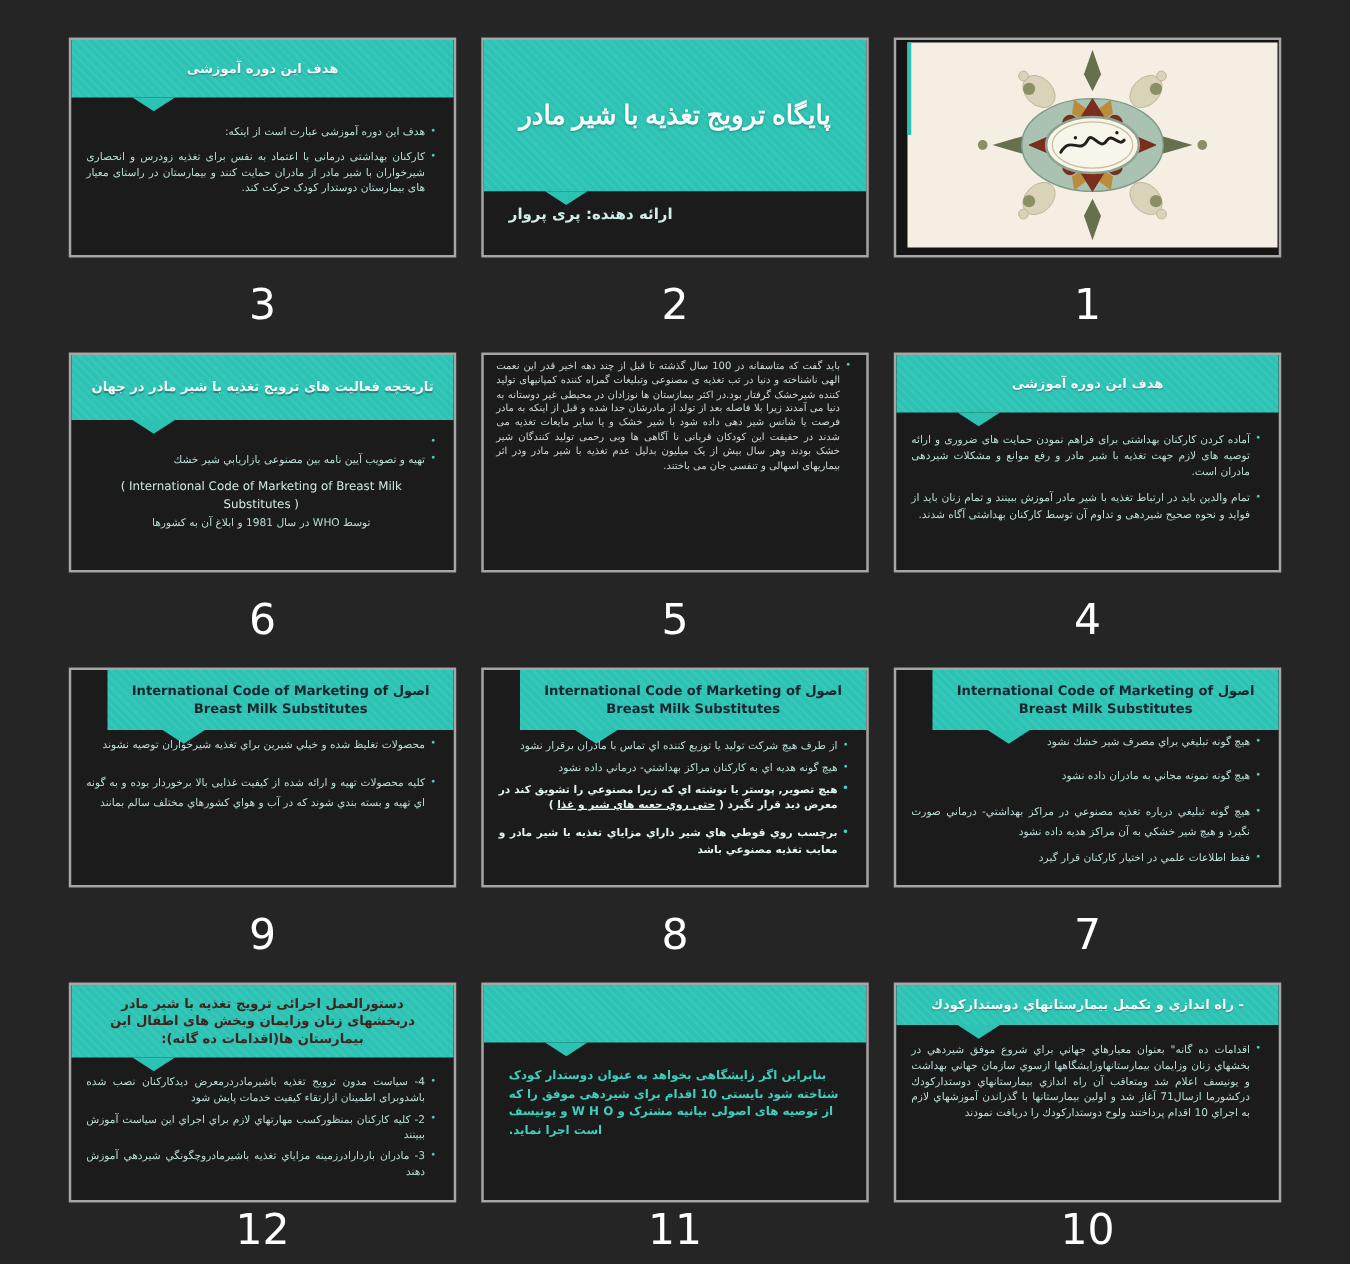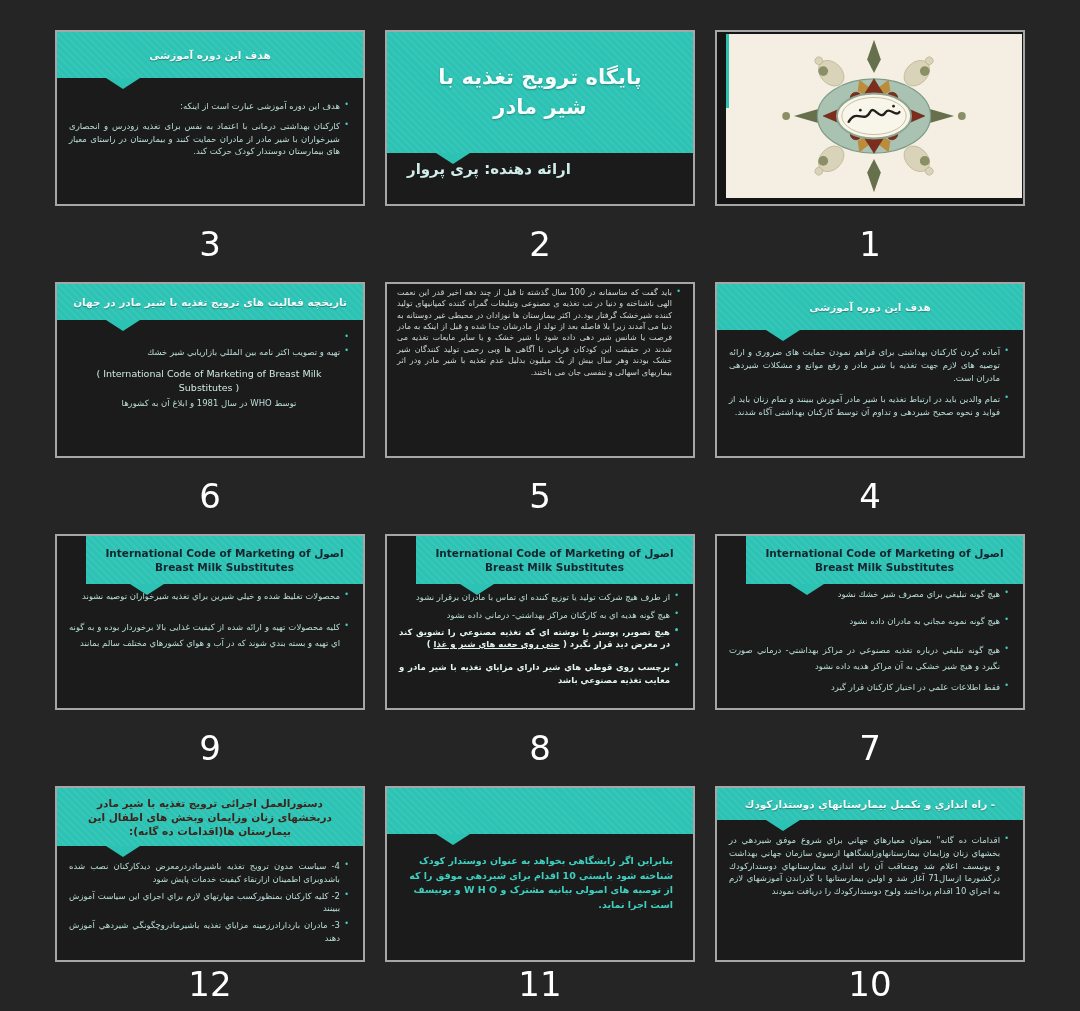--- a/index.html
+++ b/index.html
@@ -56,35 +56,35 @@
   .u{text-decoration:underline;}
   .latin-line{direction:ltr;text-align:center;color:#cfe9e4;font-size:9.5px;margin-top:8px;}
   .center-line{text-align:center;margin-top:2px;}
   .dense{font-size:8px;line-height:1.42;padding:3px 12px 0 10px;color:#ccd9d6;}
   
   .t-top{
     position:relative;height:121px;background:#2cc3b4;
     background-image:repeating-linear-gradient(45deg,rgba(255,255,255,.05) 0 2px,rgba(0,0,0,0) 2px 5px);
     display:flex;align-items:center;justify-content:center;text-align:center;
     color:#f6fdfc;font-weight:bold;font-size:21px;line-height:1.4;
-    padding:0 28px;box-sizing:border-box;text-shadow:0 1px 2px rgba(0,0,0,.3);
+    padding:0 28px;box-sizing:border-box;text-shadow:0 1px 2px rgba(0,0,0,.3);font-family:Liberation Serif, serif;
   }
   .t-top::after{
     content:"";position:absolute;top:100%;left:16%;
     border-left:17px solid transparent;border-right:17px solid transparent;
     border-top:11px solid #2cc3b4;
   }
   .presenter{
     position:absolute;left:20px;bottom:26px;direction:rtl;
-    color:#cfeeea;font-size:15px;font-weight:bold;
+    color:#cfeeea;font-size:12px;font-weight:bold;
   }
   
   .statement{
     padding:20px 20px 0 20px;color:#3ecfbf;font-weight:bold;
-    font-size:9.5px;line-height:1.55;text-align:right;
+    font-size:9.5px;line-height:1.55;text-align:left;
   }
   
   .s-image{background:#151515;}
   .cream{position:absolute;top:2px;left:9px;right:1px;bottom:6px;background:#f4efe2;}
   .teal-sliver{position:absolute;left:9px;top:2px;width:3px;height:74px;background:#2cc3b4;}
   .cream svg{display:block;width:100%;height:100%;}
 </style>
 </head>
 <body>
 
@@ -212,26 +212,26 @@
             <circle cx="136" cy="78" r="1.4" fill="#23201c"></circle>
         </svg>
       </div>
       <div class="teal-sliver"></div>
     </div>
     <div class="num">1</div>
   </div>
 
   <div class="cell">
     <div class="slide">
-      <div class="hd" style="height:36px">
+      <div class="hd" style="height:52px">
         <span class="t1">تاریخچه فعالیت های ترویج تغذیه با شیر مادر در جهان</span>
       </div>
       <div class="bd" style="padding-top:10px">
         <div class="bullet loose"><span class="dot">•</span></div>
-        <div class="bullet" style="margin-top:16px"><span class="dot">•</span><span>تهیه و تصویب اکثر نامه بین المللي بازاریابي شیر خشك</span></div>
+        <div class="bullet" style="margin-top:16px"><span class="dot">•</span><span>تهیه و تصویب آیین نامه بین مصنوعی بازاریابي شیر خشك</span></div>
         <div class="latin-line">( International Code of Marketing of Breast Milk Substitutes )</div>
         <div class="center-line">توسط WHO در سال 1981 و ابلاغ آن به کشورها</div>
       </div>
     </div>
     <div class="num">6</div>
   </div>
 
   <div class="cell">
     <div class="slide">
       <div class="bd dense">
@@ -270,21 +270,21 @@
 
   <div class="cell">
     <div class="slide">
       <div class="hd dark" style="height:48px">
         <span class="t1">اصول International Code of Marketing of</span>
         <span class="t2">Breast Milk Substitutes</span>
       </div>
       <div class="bd" style="padding-top:7px">
         <div class="bullet" style="margin-bottom:5px"><span class="dot">•</span><span>از طرف هیچ شرکت تولید یا توزیع کننده اي تماس با مادران برقرار نشود</span></div>
         <div class="bullet" style="margin-bottom:4px"><span class="dot">•</span><span>هیچ گونه هدیه اي به کارکنان مراکز بهداشتي- درماني داده نشود</span></div>
-        <div class="bullet bold"><span class="dot">•</span><span>هیچ تصویر, پوستر یا نوشته اي که تغذیه مصنوعي را تشویق کند در معرض دید قرار نگیرد ( </span><span class="u">حتي روي جعبه هاي شیر و غذا</span><span> )</span></div>
+        <div class="bullet bold"><span class="dot">•</span><span>هیچ تصویر, پوستر یا نوشته اي که زیرا مصنوعي را تشویق کند در معرض دید قرار نگیرد ( </span><span class="u">حتي روي جعبه هاي شیر و غذا</span><span> )</span></div>
         <div class="bullet bold" style="margin-top:10px"><span class="dot">•</span><span>برچسب روي قوطي هاي شیر داراي مزایاي تغذیه با شیر مادر و معایب تغذیه مصنوعي باشد</span></div>
       </div>
     </div>
     <div class="num">8</div>
   </div>
 
   <div class="cell">
     <div class="slide">
       <div class="hd dark" style="height:48px">
         <span class="t1">اصول International Code of Marketing of</span>

